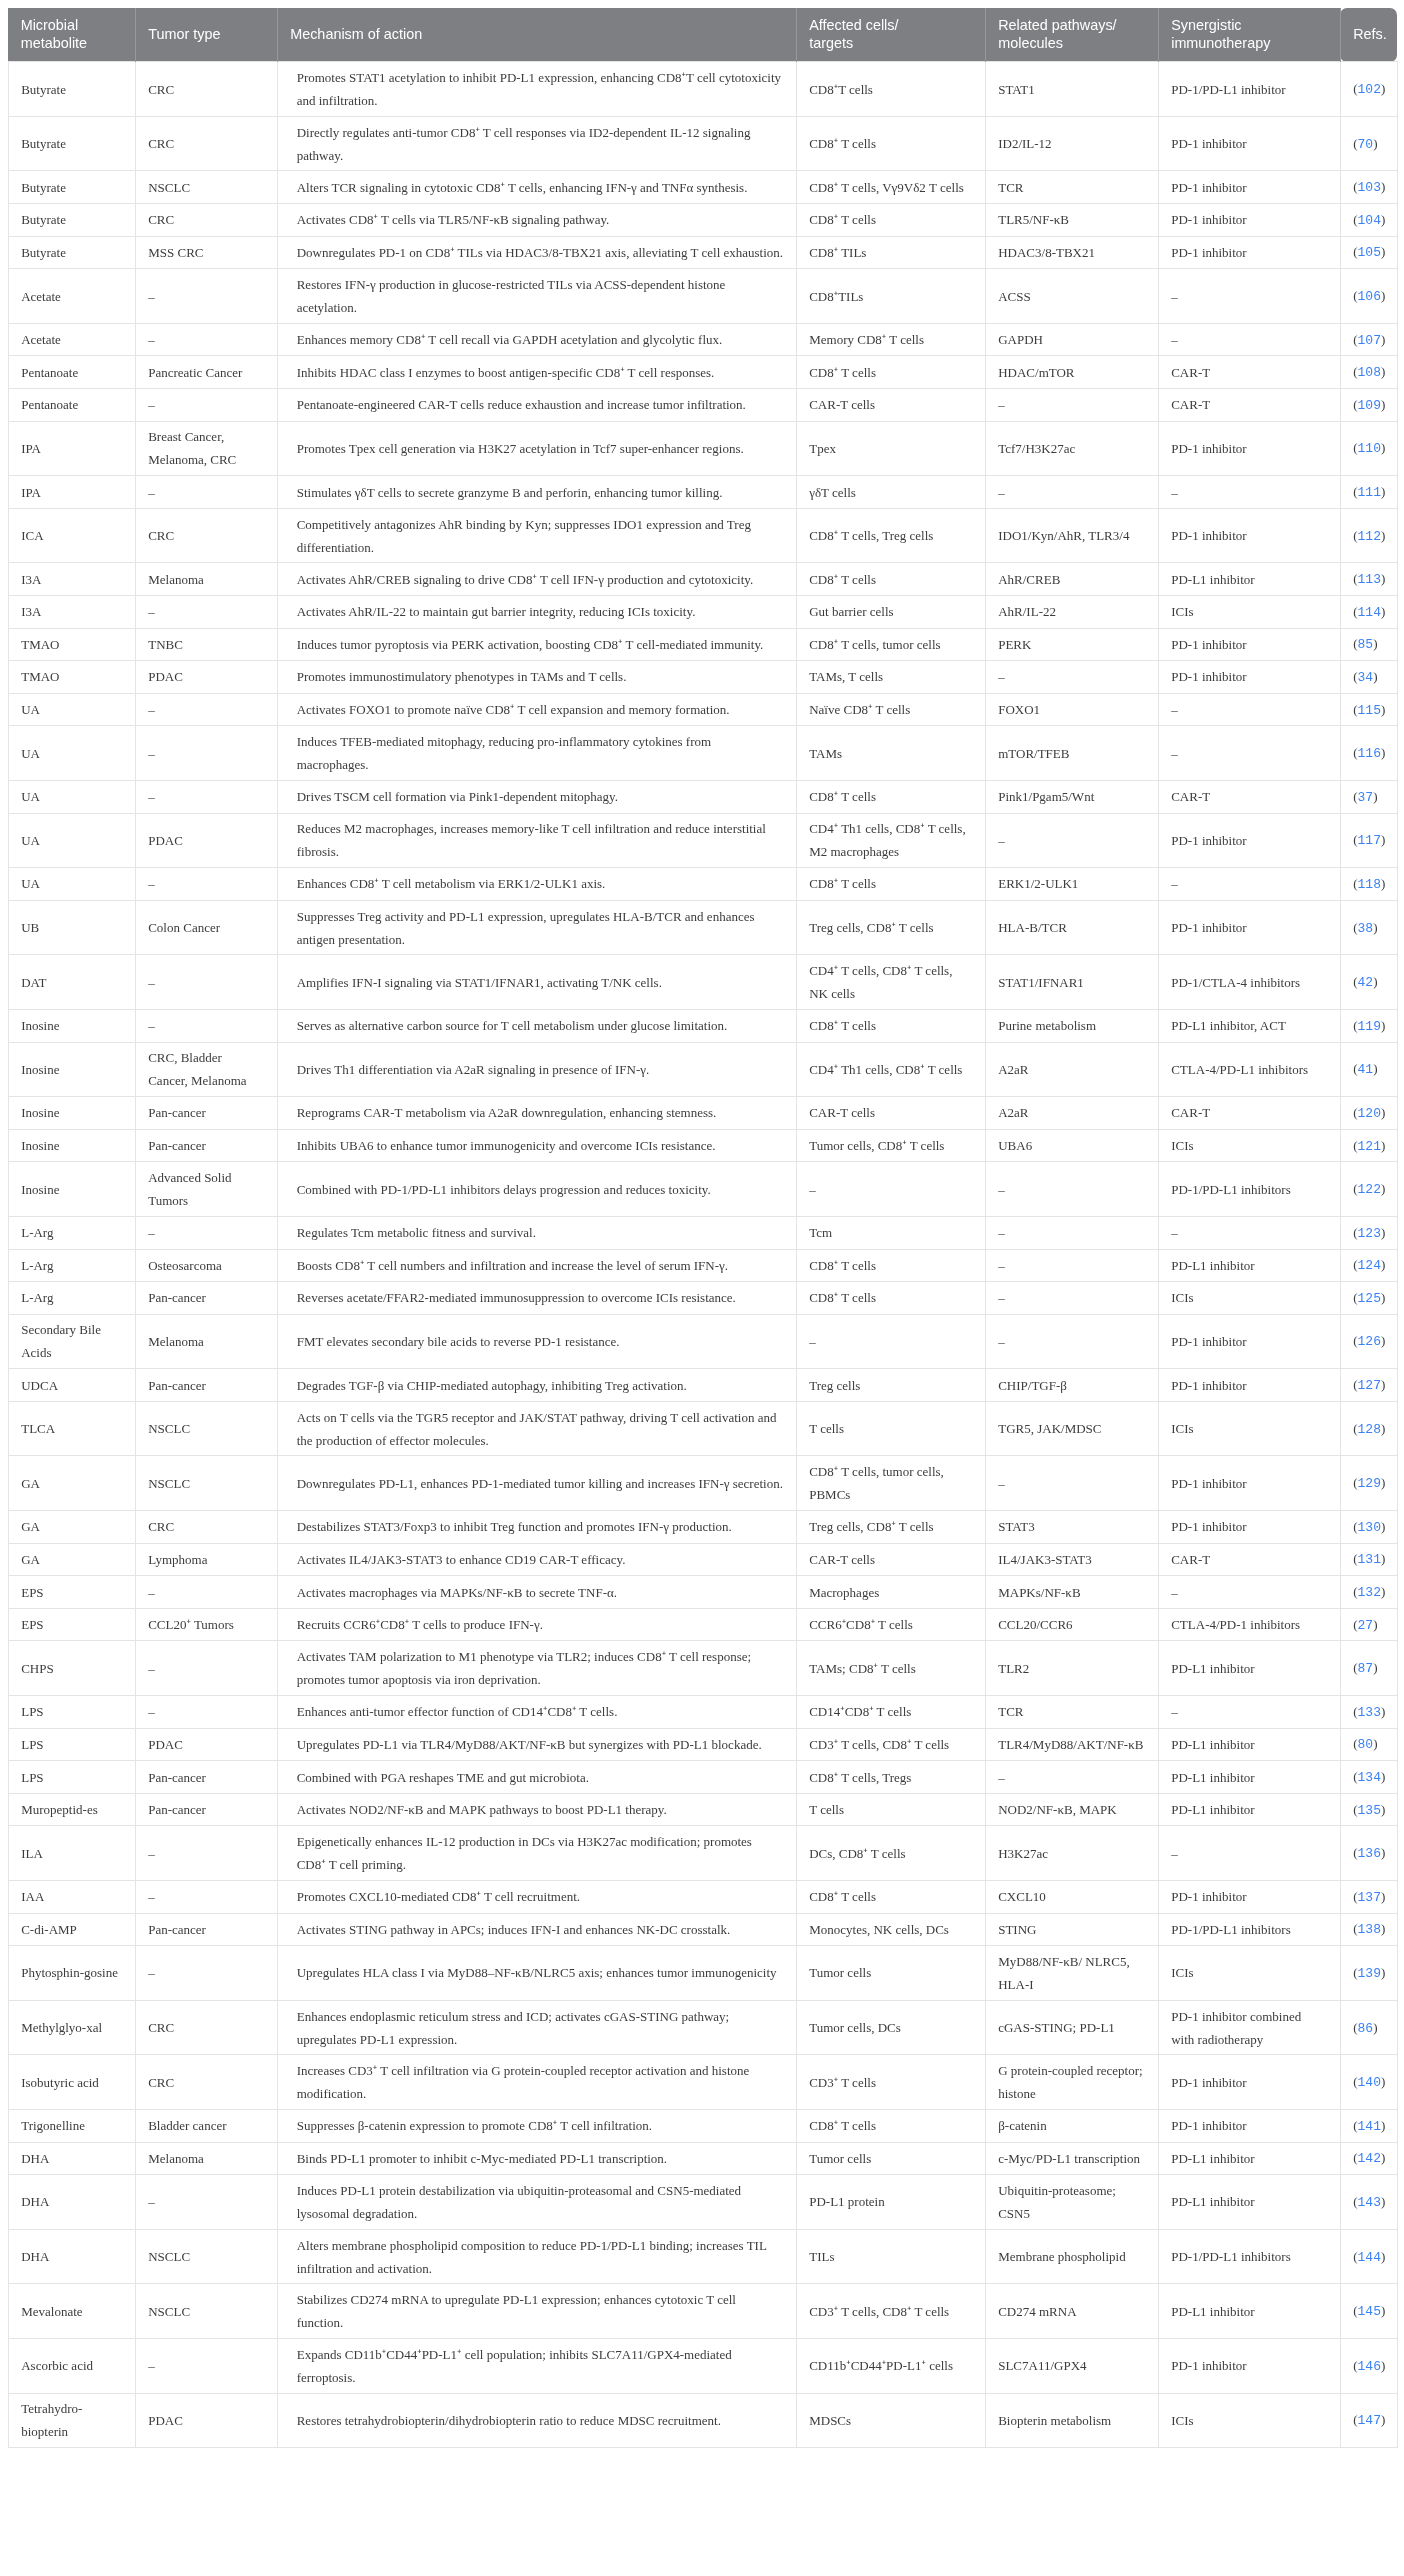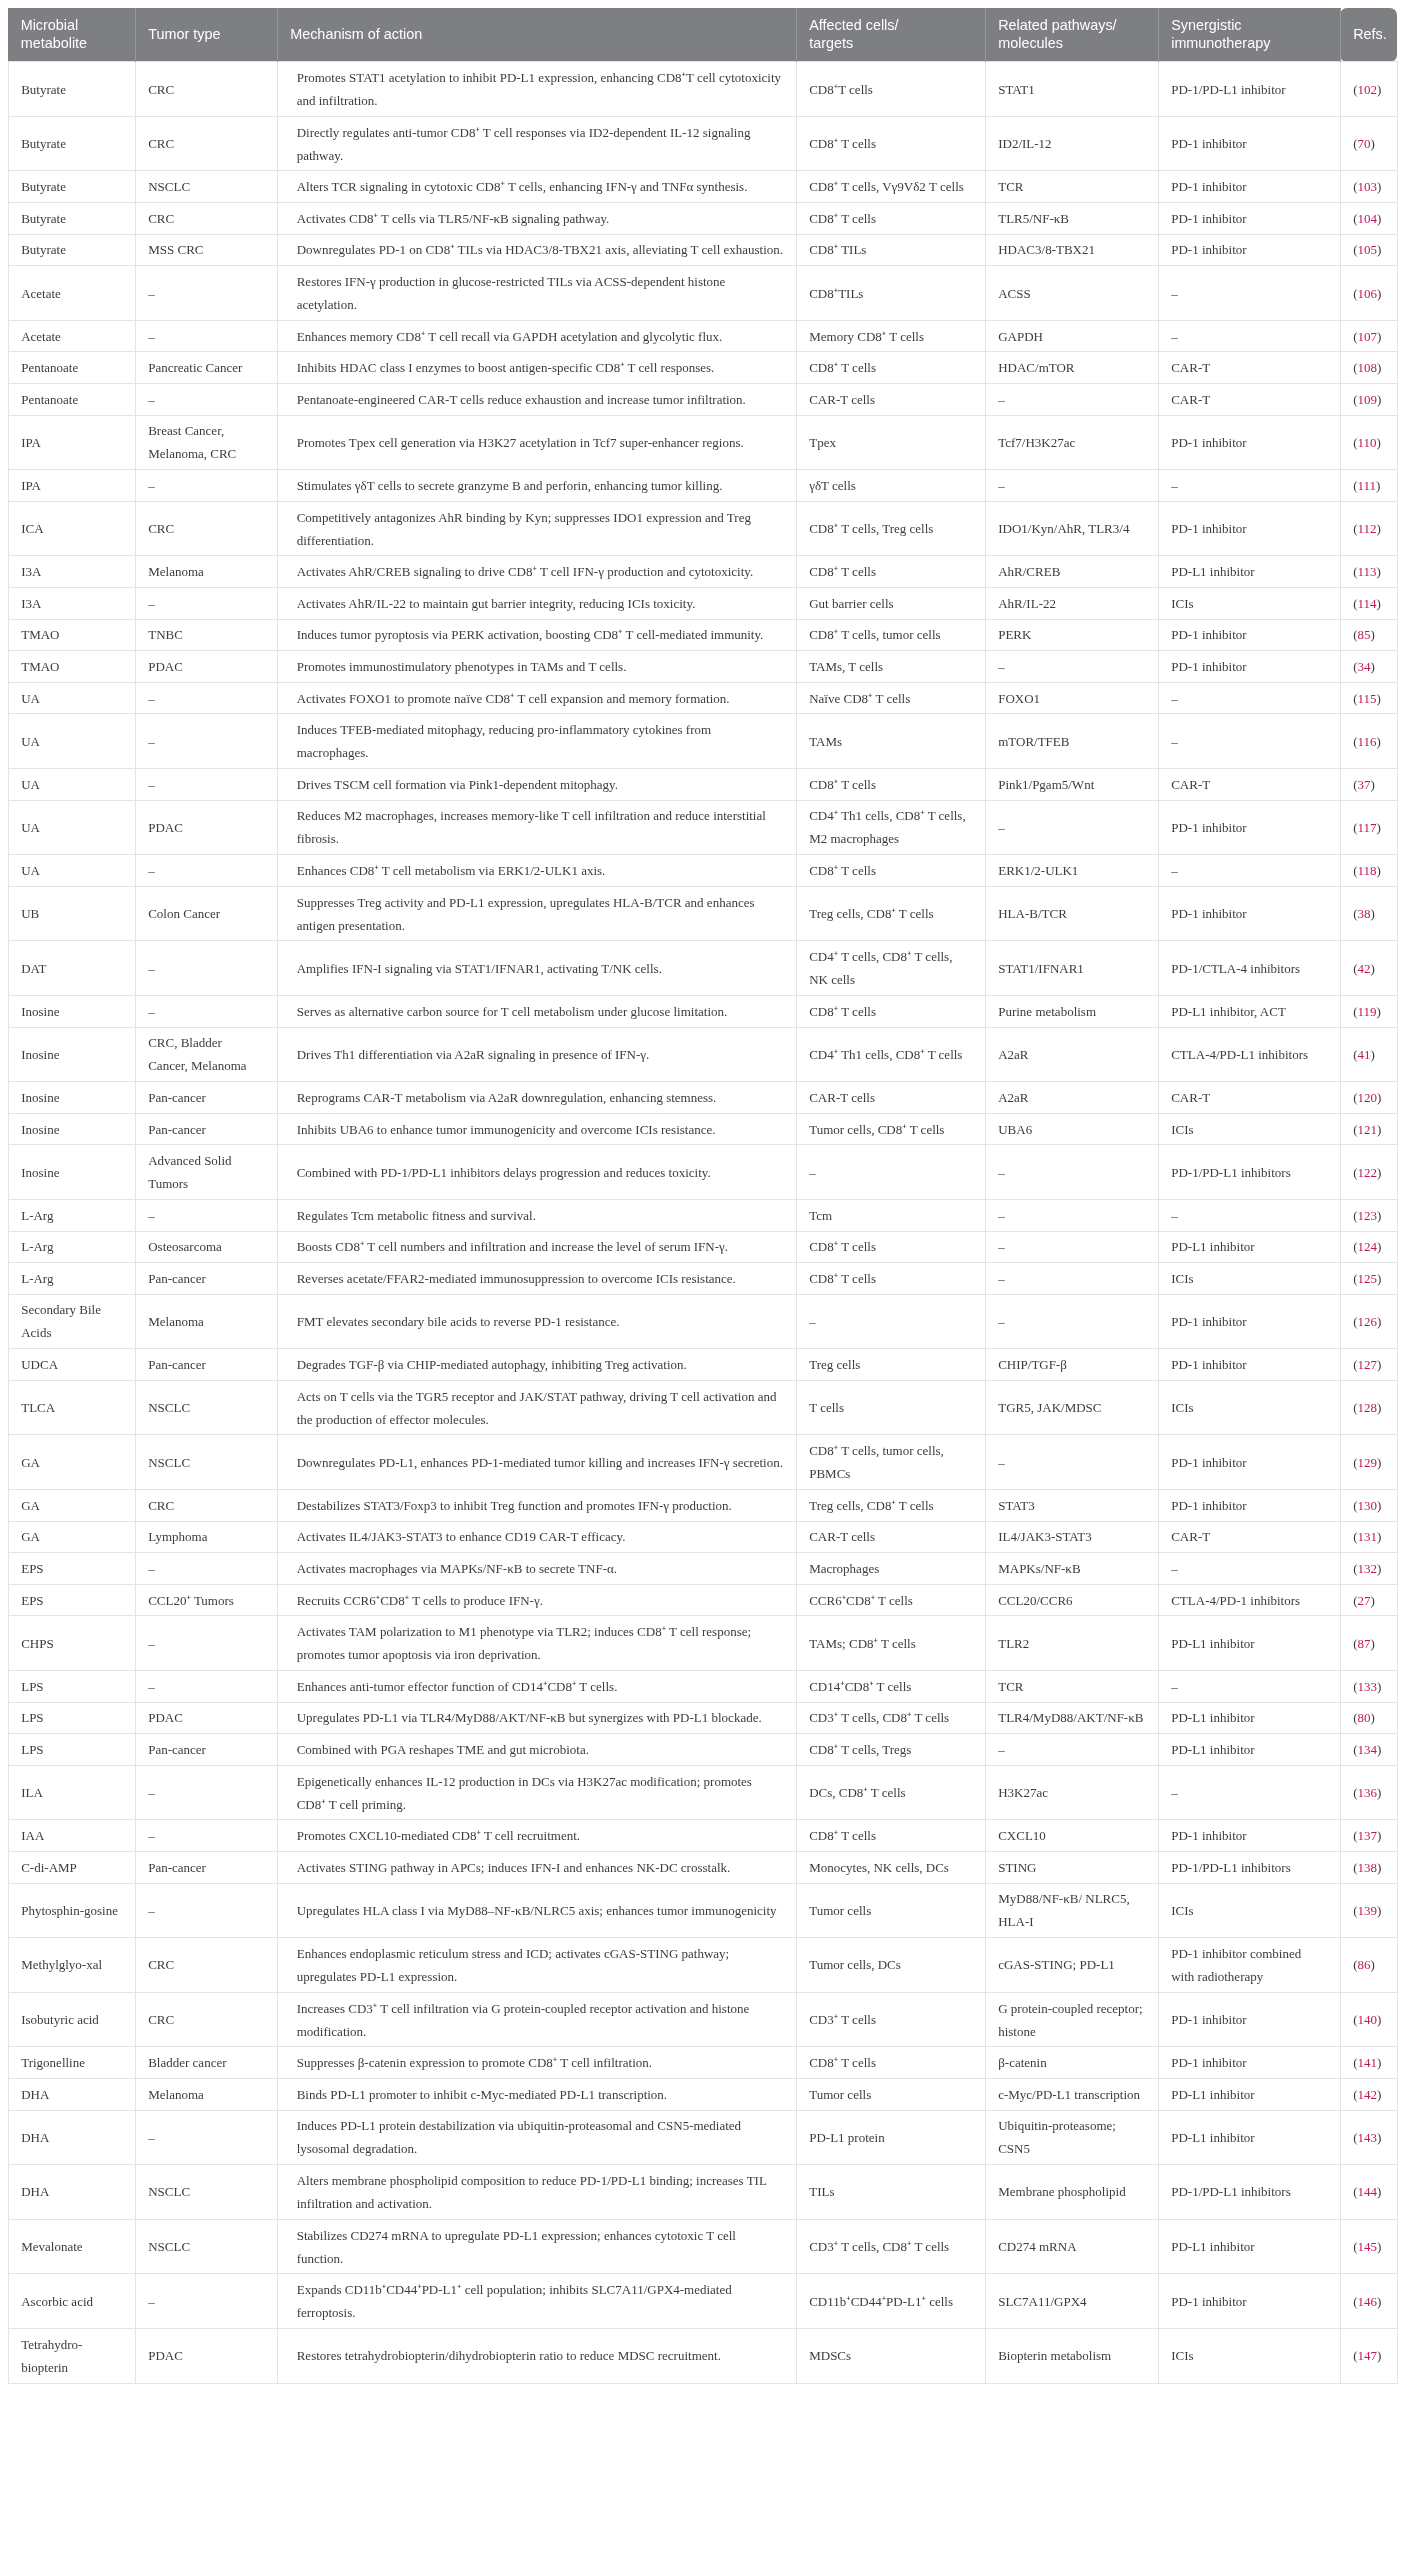--- a/index.html
+++ b/index.html
@@ -30,21 +30,21 @@
   thead th:last-child{border-right:none;border-radius:7px;}
   tbody td{
     border:1px solid #e4e4e4;
     padding:3.8px 12.5px;
     vertical-align:middle;
     line-height:23px;
     background:#ffffff;
   }
   tbody td.mech{padding-left:19px;}
   .ref-paren{color:#3c3c3c;}
-  a.ref-num{color:#be185d;text-decoration:none;cursor:pointer;}
+  a.ref-num{color:#3b82f6;text-decoration:none;cursor:pointer;font-family:Liberation Mono, monospace;}
 </style>
 </head>
 <body>
 
 <div class="page">
   <table class="meta-table">
     <colgroup>
       <col style="width:127px">
       <col style="width:142px">
       <col style="width:519px">
@@ -450,20 +450,29 @@
         <tr>
           <td>LPS</td>
           <td>Pan-cancer</td>
           <td class="mech">Combined with PGA reshapes TME and gut microbiota.</td>
           <td>CD8⁺ T cells, Tregs</td>
           <td>–</td>
           <td>PD-L1 inhibitor</td>
           <td><span class="ref-paren">(</span><a class="ref-num">134</a><span class="ref-paren">)</span></td>
         </tr>
         <tr>
+          <td>Muropeptid-es</td>
+          <td>Pan-cancer</td>
+          <td class="mech">Activates NOD2/NF-κB and MAPK pathways to boost PD-L1 therapy.</td>
+          <td>T cells</td>
+          <td>NOD2/NF-κB, MAPK</td>
+          <td>PD-L1 inhibitor</td>
+          <td><span class="ref-paren">(</span><a class="ref-num">135</a><span class="ref-paren">)</span></td>
+        </tr>
+        <tr>
           <td>ILA</td>
           <td>–</td>
           <td class="mech">Epigenetically enhances IL-12 production in DCs via H3K27ac modification; promotes CD8⁺ T cell priming.</td>
           <td>DCs, CD8⁺ T cells</td>
           <td>H3K27ac</td>
           <td>–</td>
           <td><span class="ref-paren">(</span><a class="ref-num">136</a><span class="ref-paren">)</span></td>
         </tr>
         <tr>
           <td>IAA</td>

